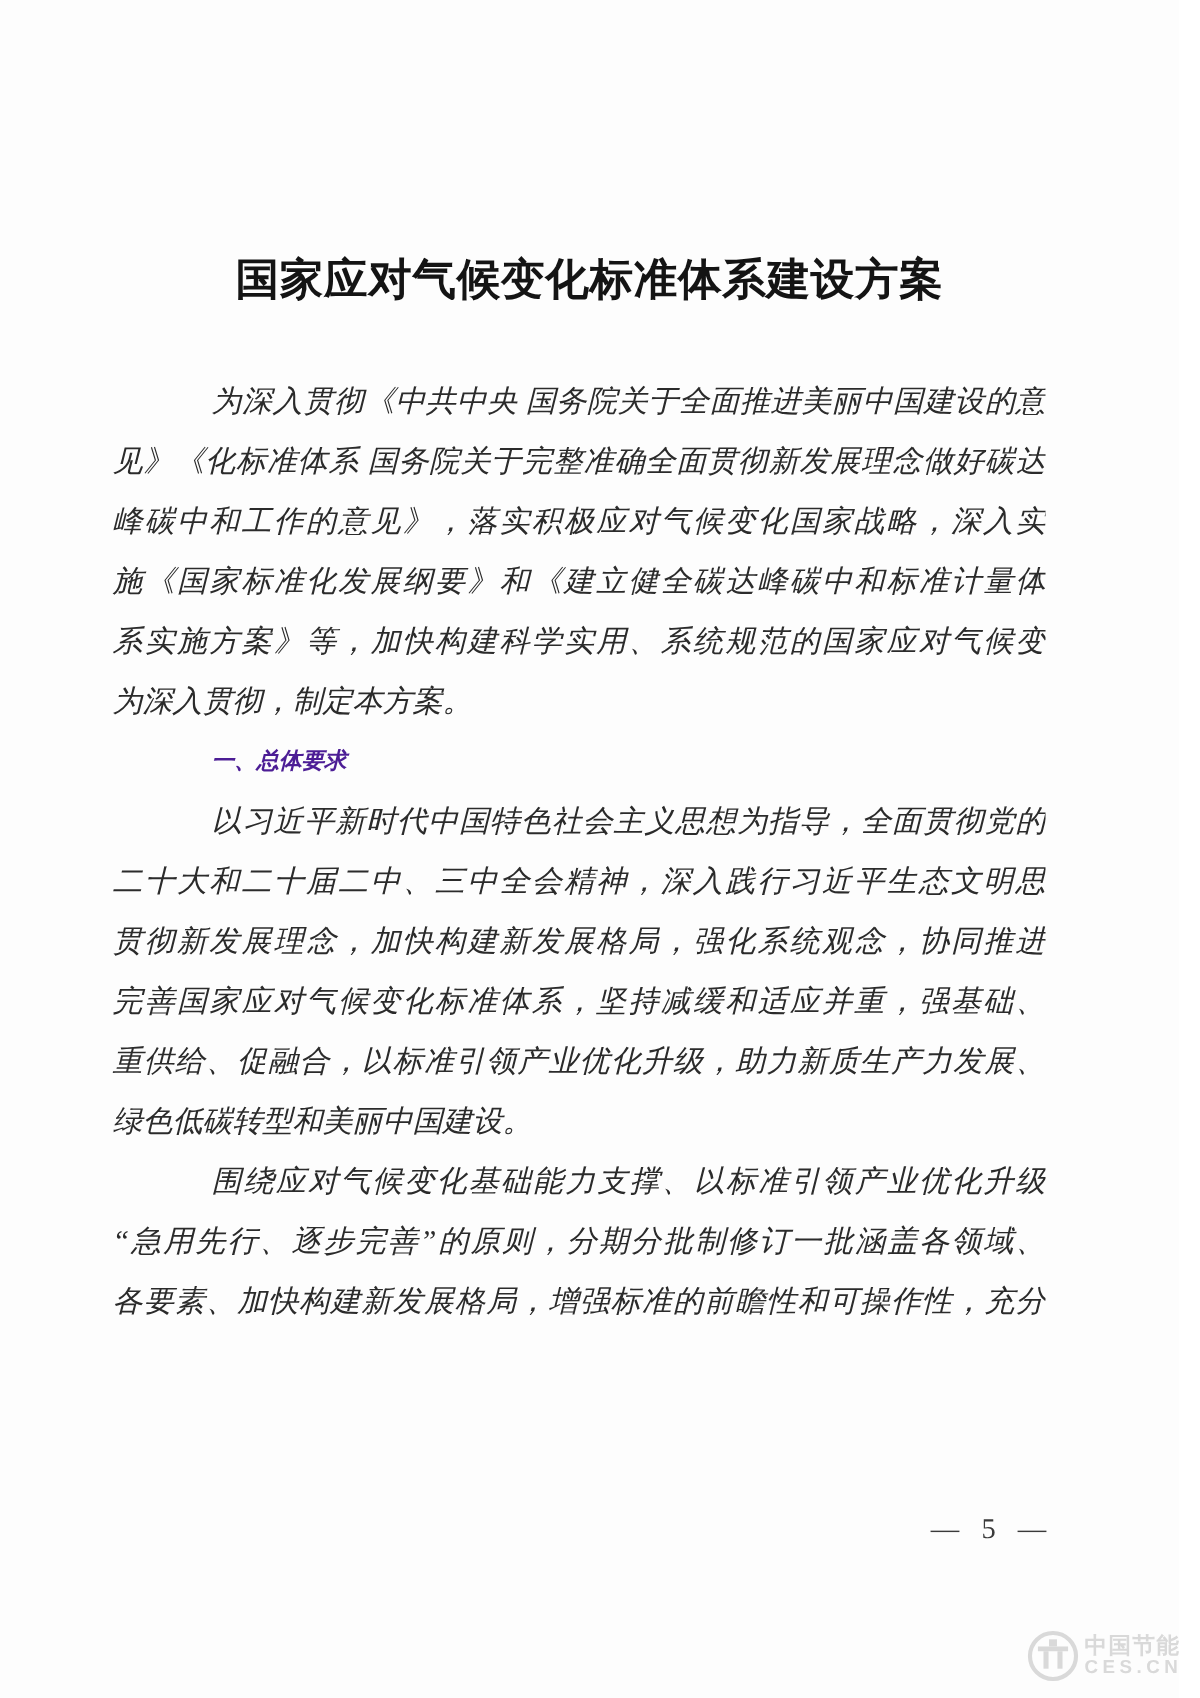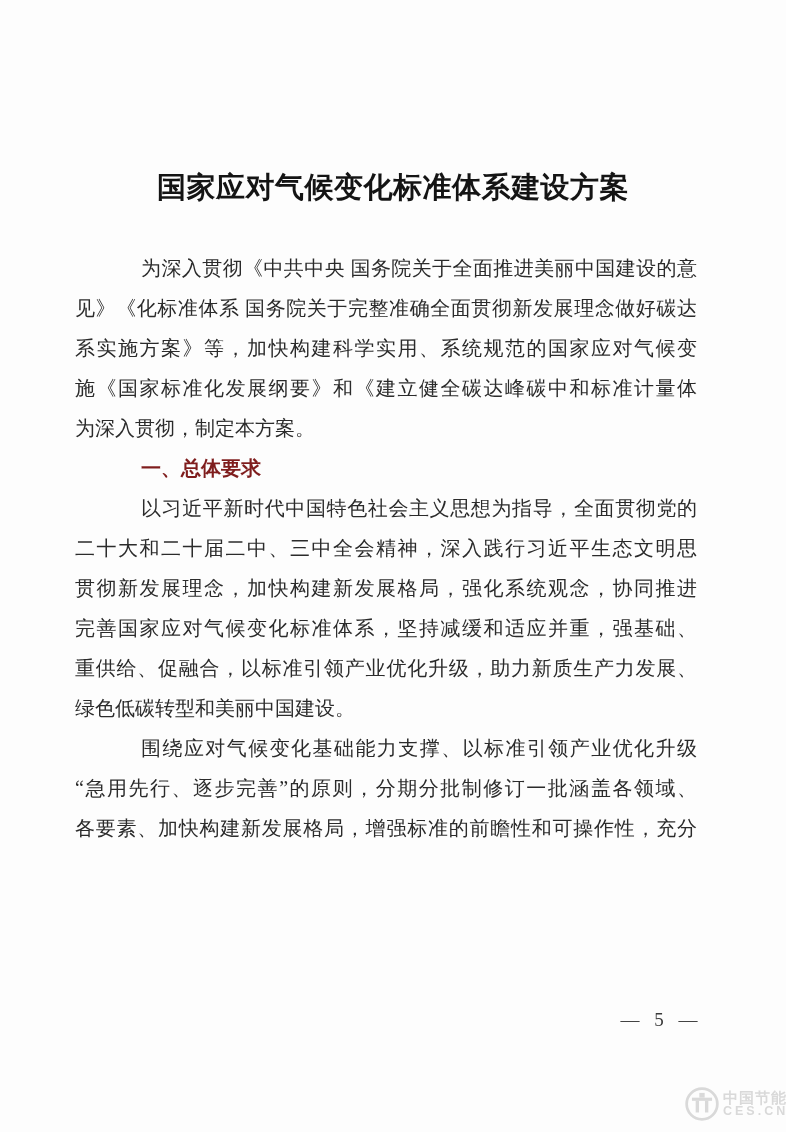--- a/index.html
+++ b/index.html
@@ -38,32 +38,33 @@
   }
   .line {
     height: 40px;
     line-height: 40px;
     font-size: 20px;
     overflow: hidden;
     text-align: justify;
     text-align-last: justify;
     text-justify: inter-character;
     color: #2b2b2b;
+    font-style: italic;
   }
   .line.first {
     text-indent: 66px;
   }
   .line.plast {
     text-align-last: left;
   }
   .line.heading {
     font-family: "Liberation Sans", sans-serif;
     font-weight: bold;
-    font-size: 20px;
-    color: #7f1d1d;
+    font-size: 15px;
+    color: #4c1d95;
     text-align-last: left;
     text-indent: 66px;
   }
   .page-number {
     position: absolute;
     top: 1008px;
     left: 612px;
     width: 96px;
     height: 24px;
     line-height: 24px;
@@ -111,22 +112,23 @@
 </head>
 <body>
 
 <div class="page">
 
   <h1 class="doc-title">国家应对气候变化标准体系建设方案</h1>
 
   <div class="content">
     <div class="line first">为深入贯彻《中共中央 国务院关于全面推进美丽中国建设的意</div>
     <div class="line">见》《化标准体系 国务院关于完整准确全面贯彻新发展理念做好碳达</div>
+    <div class="line">峰碳中和工作的意见》，落实积极应对气候变化国家战略，深入实</div>
+    <div class="line">施《国家标准化发展纲要》和《建立健全碳达峰碳中和标准计量体</div>
     <div class="line">系实施方案》等，加快构建科学实用、系统规范的国家应对气候变</div>
-    <div class="line">施《国家标准化发展纲要》和《建立健全碳达峰碳中和标准计量体</div>
     <div class="line plast">为深入贯彻，制定本方案。</div>
     <div class="line heading">一、总体要求</div>
     <div class="line first">以习近平新时代中国特色社会主义思想为指导，全面贯彻党的</div>
     <div class="line">二十大和二十届二中、三中全会精神，深入践行习近平生态文明思</div>
     <div class="line">贯彻新发展理念，加快构建新发展格局，强化系统观念，协同推进</div>
     <div class="line">完善国家应对气候变化标准体系，坚持减缓和适应并重，强基础、</div>
     <div class="line">重供给、促融合，以标准引领产业优化升级，助力新质生产力发展、</div>
     <div class="line plast">绿色低碳转型和美丽中国建设。</div>
     <div class="line first">围绕应对气候变化基础能力支撑、以标准引领产业优化升级</div>
     <div class="line">“急用先行、逐步完善”的原则，分期分批制修订一批涵盖各领域、</div>

